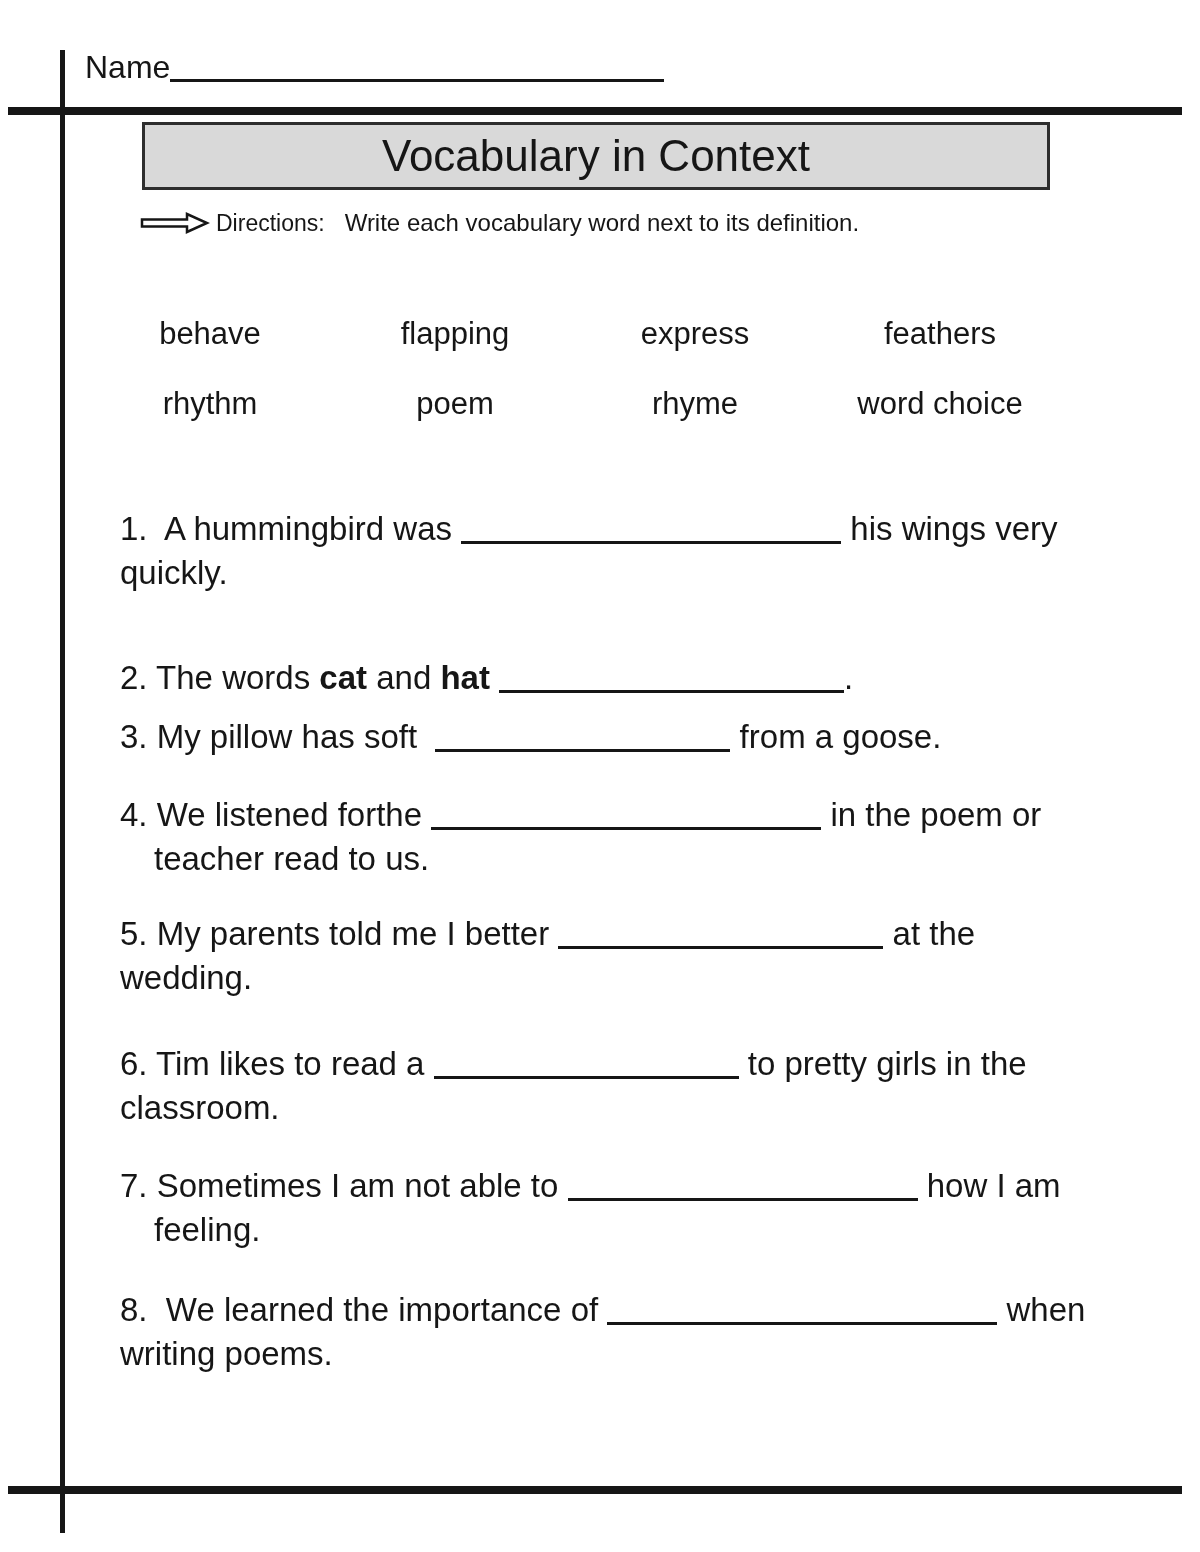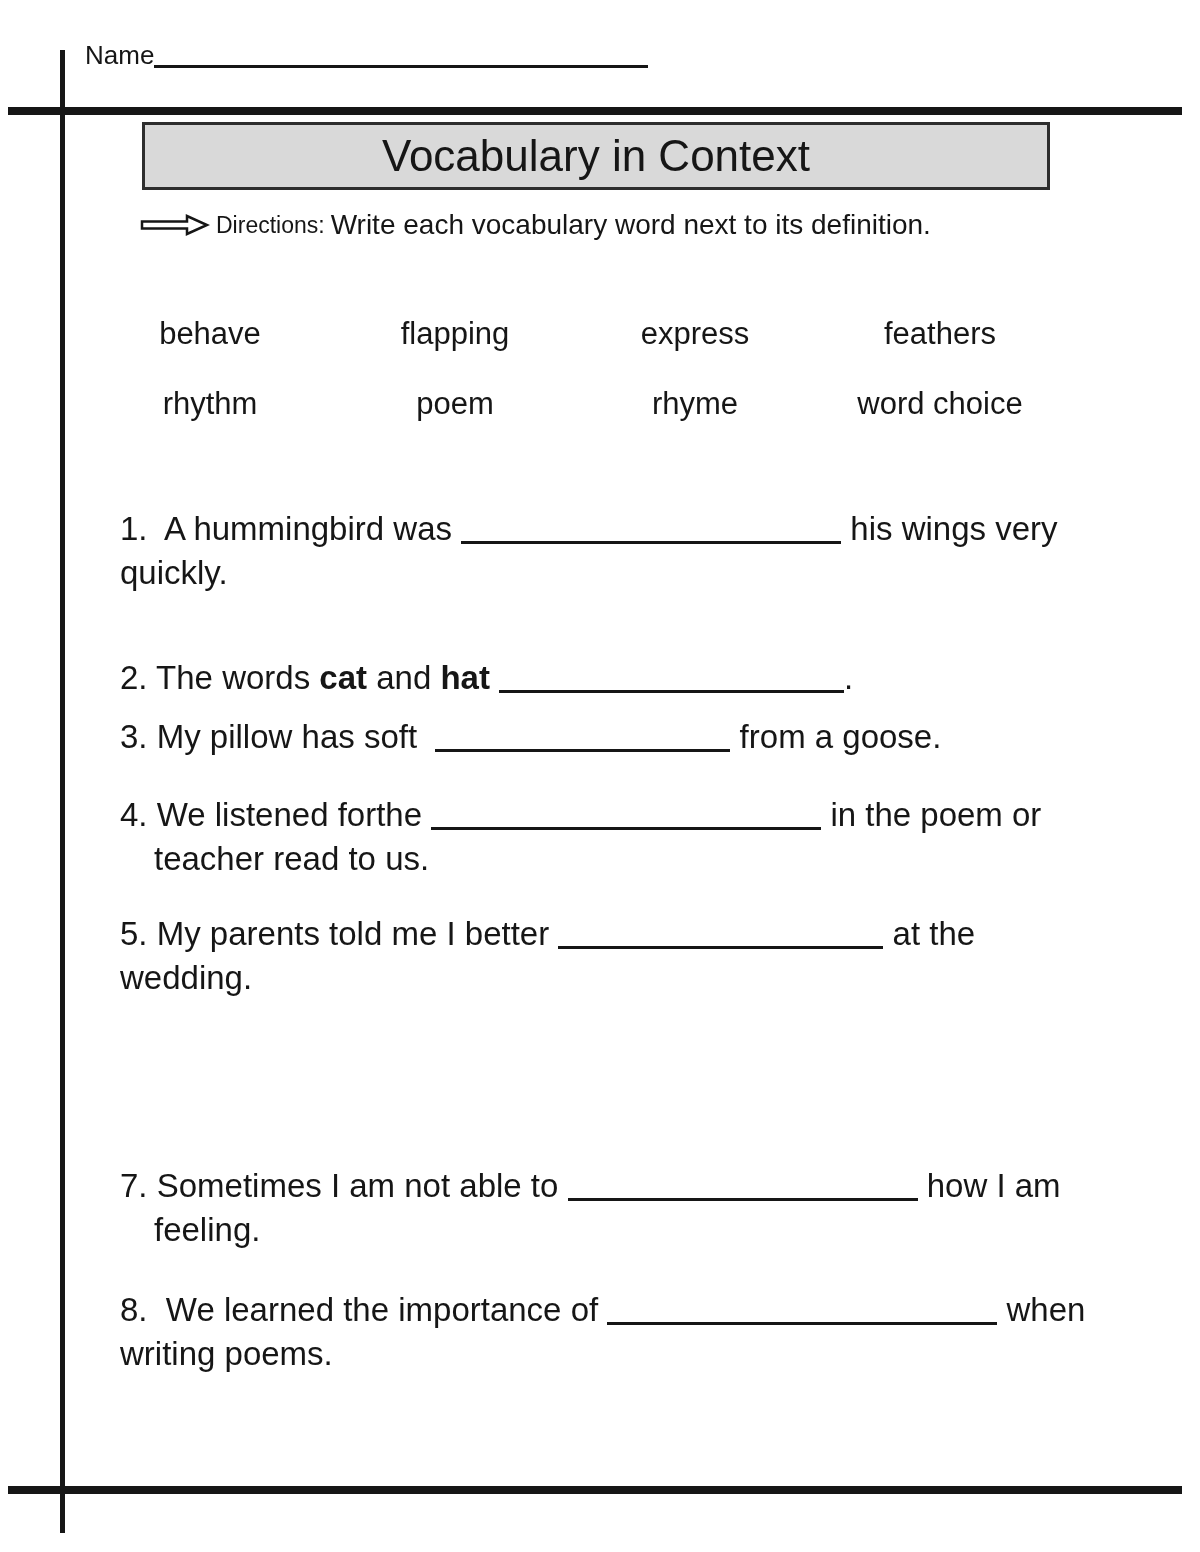--- a/index.html
+++ b/index.html
@@ -11,36 +11,36 @@
   }
   .page { position: relative; width: 1200px; height: 1552px; background: #fff; overflow: hidden; }
 
   
   .vline { position: absolute; left: 60px; top: 50px; width: 5px; height: 1483px; background: var(--ink, #161616); }
   .hrule { position: absolute; left: 8px; width: 1174px; height: 8px; background: var(--ink, #161616); }
   .hrule.top { top: 107px; }
   .hrule.bottom { top: 1486px; }
 
   
-  .name-row { position: absolute; left: 85px; top: 40px; font-size: 26px; white-space: pre; }
+  .name-row { position: absolute; left: 85px; top: 49px; font-size: 32px; white-space: pre; }
   .write-line { display: inline-block; width: 494px; height: 2px; border-bottom: 3px solid var(--ink, #161616); transform: translateY(4px); }
 
   
   .title-box {
     position: absolute; left: 142px; top: 122px; width: 902px; height: 62px;
     background: var(--box-fill, #d9d9d9);
     border: 3px solid var(--box-border, #2e2e2e);
     display: flex; align-items: center; justify-content: center;
     font-size: 44px;
   }
 
   
   .directions { position: absolute; left: 140px; top: 209px; display: flex; align-items: center; }
   .dir-label { font-size: 23px; margin-left: 6px; }
-  .dir-text  { font-size: 28px; margin-left: 6px; }
+  .dir-text  { font-size: 24px; margin-left: 20px; }
 
   
   .word-bank {
     position: absolute; left: 120px; top: 312px;
     display: grid; grid-template-columns: 180px 310px 170px 320px; row-gap: 26px;
     font-size: 31px; line-height: 44px;
   }
   .wb-word { text-align: center; }
 
   
@@ -81,16 +81,17 @@
       <div class="wb-word">poem</div>
       <div class="wb-word">rhyme</div>
       <div class="wb-word">word choice</div>
     </div>
 
   <div class="item" id="item-1" style="top:507px"><div class="item-line"><span>1.  A hummingbird was </span><span class="blank" style="width: 380px;"></span><span> his wings very</span></div><div class="item-line">quickly.</div></div>
   <div class="item" id="item-2" style="top:656px"><div class="item-line"><span>2. The words </span><span class="bold">cat</span><span> and </span><span class="bold">hat</span><span> </span><span class="blank" style="width: 345px;"></span><span>.</span></div></div>
   <div class="item" id="item-3" style="top:715px"><div class="item-line"><span>3. My pillow has soft  </span><span class="blank" style="width: 295px;"></span><span> from a goose.</span></div></div>
   <div class="item" id="item-4" style="top:793px"><div class="item-line"><span>4. We listened forthe </span><span class="blank" style="width: 390px;"></span><span> in the poem or</span></div><div class="item-line indent">teacher read to us.</div></div>
   <div class="item" id="item-5" style="top:912px"><div class="item-line"><span>5. My parents told me I better </span><span class="blank" style="width: 325px;"></span><span> at the</span></div><div class="item-line">wedding.</div></div>
+  <div class="item" id="item-6" style="top:1042px"><div class="item-line"><span>6. Tim likes to read a </span><span class="blank" style="width: 305px;"></span><span> to pretty girls in the</span></div><div class="item-line">classroom.</div></div>
   <div class="item" id="item-7" style="top:1164px"><div class="item-line"><span>7. Sometimes I am not able to </span><span class="blank" style="width: 350px;"></span><span> how I am</span></div><div class="item-line indent">feeling.</div></div>
   <div class="item" id="item-8" style="top:1288px"><div class="item-line"><span>8.  We learned the importance of </span><span class="blank" style="width: 390px;"></span><span> when</span></div><div class="item-line">writing poems.</div></div>
 
 </div>
 
 </body></html>

